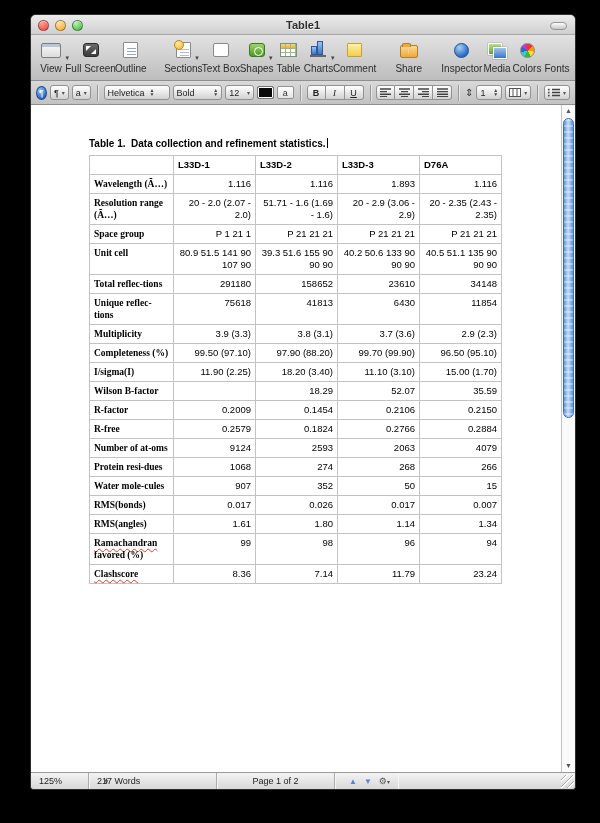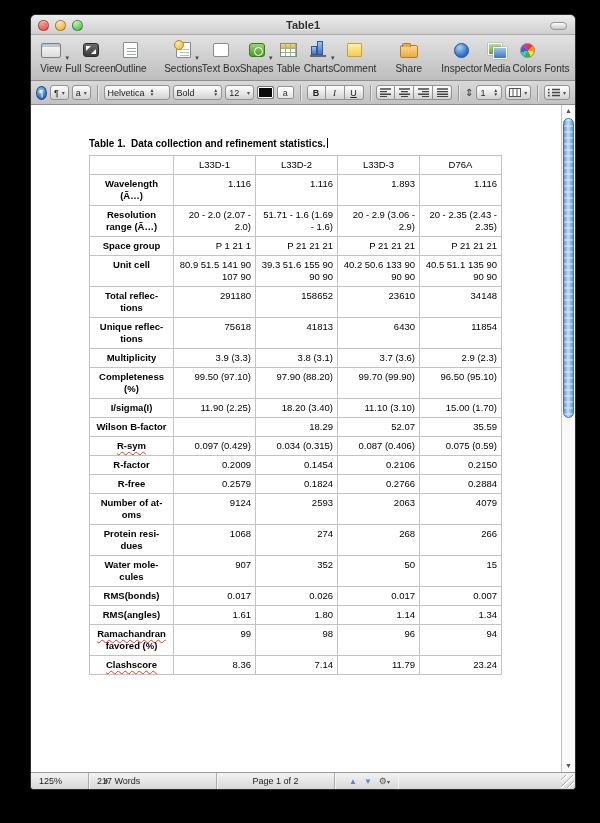--- a/index.html
+++ b/index.html
@@ -96,22 +96,22 @@
   
   .docarea { position:absolute; left:0; top:90px; right:0; bottom:17px; background:#fff; overflow:hidden; }
   .doc-content { position:absolute; left:58px; top:33px; width:412px; }
   .doc-title { font-size:10px; font-weight:bold; color:#000; white-space:pre-wrap; margin-bottom:6px; }
   .caret { display:inline-block; width:1px; height:10px; background:#000; vertical-align:-1px; margin-left:1px; }
 
   table.stats { border-collapse:collapse; width:412px; table-layout:fixed; }
   table.stats th, table.stats td { border:1px solid #c3c3c3; font-size:9.5px; line-height:12px; padding:3px 4px; vertical-align:top; color:#000; }
   table.stats col.lbl { width:84px; }
   table.stats col.val { width:82px; }
-  table.stats thead th { font-weight:normal; text-align:center; height:18px; }
-  table.stats td.rowlbl { font-weight:bold; text-align:center; }
+  table.stats thead th { font-weight:bold; text-align:left; height:18px; }
+  table.stats td.rowlbl { font-weight:bold; text-align:left;font-family:Liberation Serif, serif; }
   table.stats td.num { text-align:right; }
   .sq { text-decoration:underline wavy #e03a2f; text-decoration-thickness:1px; text-underline-offset:2px; }
 
   
   .vscroll { position:absolute; right:0; top:0; bottom:0; width:14px; background:#fafafa; border-left:1px solid #c4c4c4; }
   .vs-up, .vs-down { position:absolute; left:0; right:0; height:12px; font-size:7px; color:#555; text-align:center; line-height:12px; }
   .vs-up { top:0; } .vs-down { bottom:0; }
   .vs-thumb { position:absolute; left:1px; width:11px; top:13px; height:300px; border-radius:6px;
     background:linear-gradient(90deg,#5f93d8 0%,#c3dcf7 45%,#5f93d8 100%); border:1px solid #3a6fbd;
     background-blend-mode:normal; }
@@ -439,27 +439,20 @@
                 <td class="num">15.00 (1.70)</td>
               </tr>
               <tr>
                 <td class="rowlbl">Wilson B-factor</td>
                 <td class="num"></td>
                 <td class="num">18.29</td>
                 <td class="num">52.07</td>
                 <td class="num">35.59</td>
               </tr>
               <tr>
-                <td class="rowlbl"><span class="sq">R-sym</span></td>
-                <td class="num">0.097 (0.429)</td>
-                <td class="num">0.034 (0.315)</td>
-                <td class="num">0.087 (0.406)</td>
-                <td class="num">0.075 (0.59)</td>
-              </tr>
-              <tr>
                 <td class="rowlbl">R-factor</td>
                 <td class="num">0.2009</td>
                 <td class="num">0.1454</td>
                 <td class="num">0.2106</td>
                 <td class="num">0.2150</td>
               </tr>
               <tr>
                 <td class="rowlbl">R-free</td>
                 <td class="num">0.2579</td>
                 <td class="num">0.1824</td>

